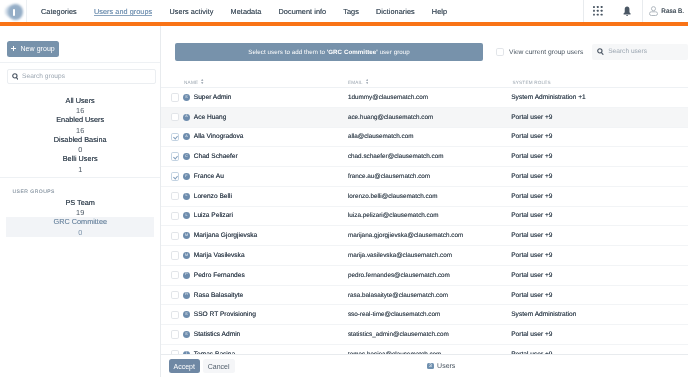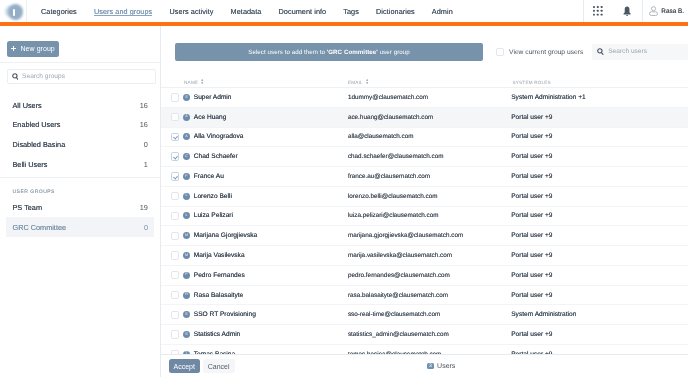--- a/index.html
+++ b/index.html
@@ -78,21 +78,21 @@
   .newgroup .plus:after{content:'';position:absolute;left:2.1px;top:0;width:1px;height:5.2px;background:#fff;}
   .newgroup .ng-label { margin-left:9.5px; }
   .sb-search { padding:6.3px 0 0 6.5px; }
   .searchbox {
     border:1px solid #ebeef1; border-radius:2px; height:14.5px; width:149.5px;
     display:flex; align-items:center; gap:4px; padding:0 0 0 4px; color:#9aa5b0; font-size:6.6px;
   }
   .sb-list { padding-top:11.8px; }
   .sb-list.grp { padding-top:0; }
   .sb-item { display:flex; justify-content:space-between; align-items:center;
-             height:19.56px; padding:0 12.2px 0 12.5px; font-size:7.3px; color:#424f5c; text-shadow:0 0 0.2px currentColor;}
+             height:19.56px; padding:0 12.2px 0 12.5px; font-size:7.3px; color:#424f5c; text-shadow:0 0 0.2px currentColor;flex-direction:column;}
   .sb-sep { border-top:1px solid #eef1f4; margin-top:3px;}
   .sb-header { height:20px; display:flex; align-items:flex-end; padding:0 0 3px 12.5px;
                font-size:5px; letter-spacing:.5px; color:#99a4af; text-shadow:0 0 0.18px currentColor; }
   .sb-item.sel { background:#f2f4f7; color:#7d94ab; margin:0 6px; padding:0 6px 0 6.5px;}
   .sb-item .cnt { text-shadow:none; color:#4b5763; }
   .sb-item.sel .cnt { color:#7d94ab; }
 
   
   .content { flex:1; display:flex; flex-direction:column; min-width:0; }
   .content-top { height:42px; display:flex; align-items:flex-start; padding:17px 0 0 14px; }
@@ -163,21 +163,21 @@
       </div>
   </div>
   <div class="nav" id="nav">
       <a class="">Categories</a>
       <a class="active">Users and groups</a>
       <a class="">Users activity</a>
       <a class="">Metadata</a>
       <a class="">Document info</a>
       <a class="">Tags</a>
       <a class="">Dictionaries</a>
-      <a class="">Admin</a>
+      <a class="">Help</a>
     </div>
   <div class="topright">
     <div class="tr-cell first">
       <svg width="9.6" height="9.6" viewBox="0 0 9.6 9.6">
           <g fill="#495663">
         <rect x="0" y="0" width="1.9" height="1.9" rx="0.45"></rect>
             <rect x="3.85" y="0" width="1.9" height="1.9" rx="0.45"></rect>
             <rect x="7.7" y="0" width="1.9" height="1.9" rx="0.45"></rect>
         <rect x="0" y="3.85" width="1.9" height="1.9" rx="0.45"></rect>
             <rect x="3.85" y="3.85" width="1.9" height="1.9" rx="0.45"></rect>

